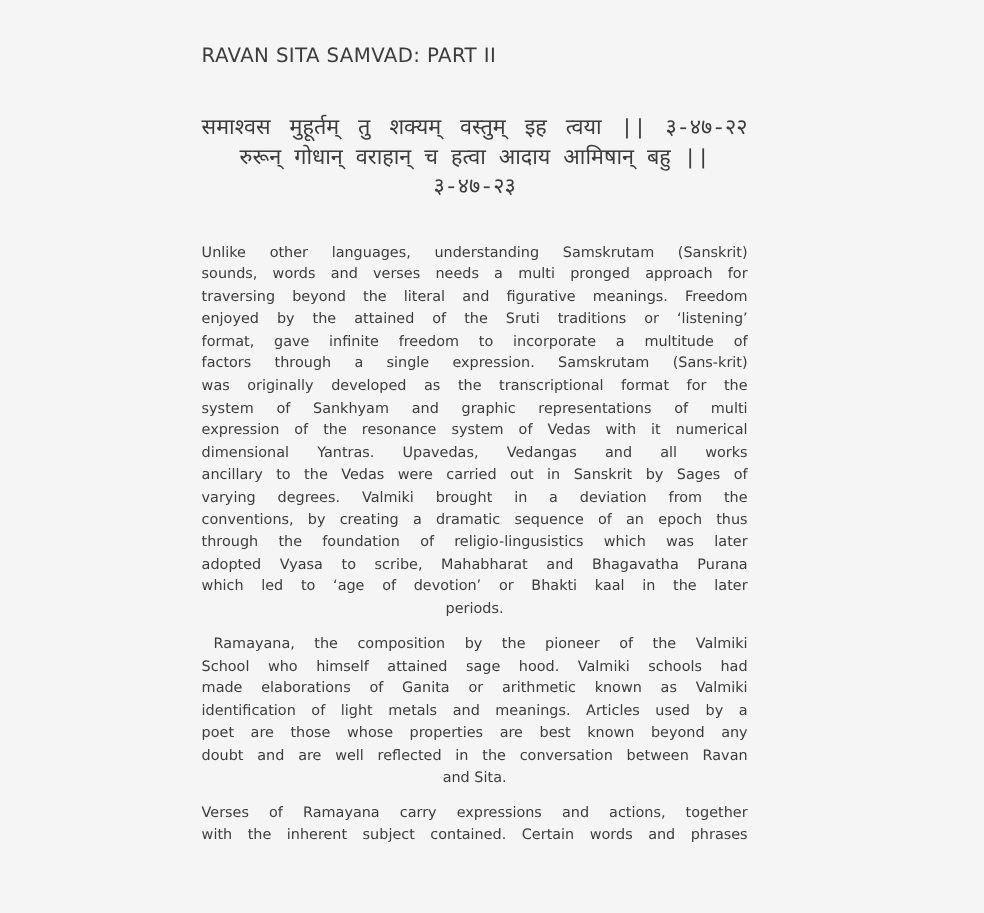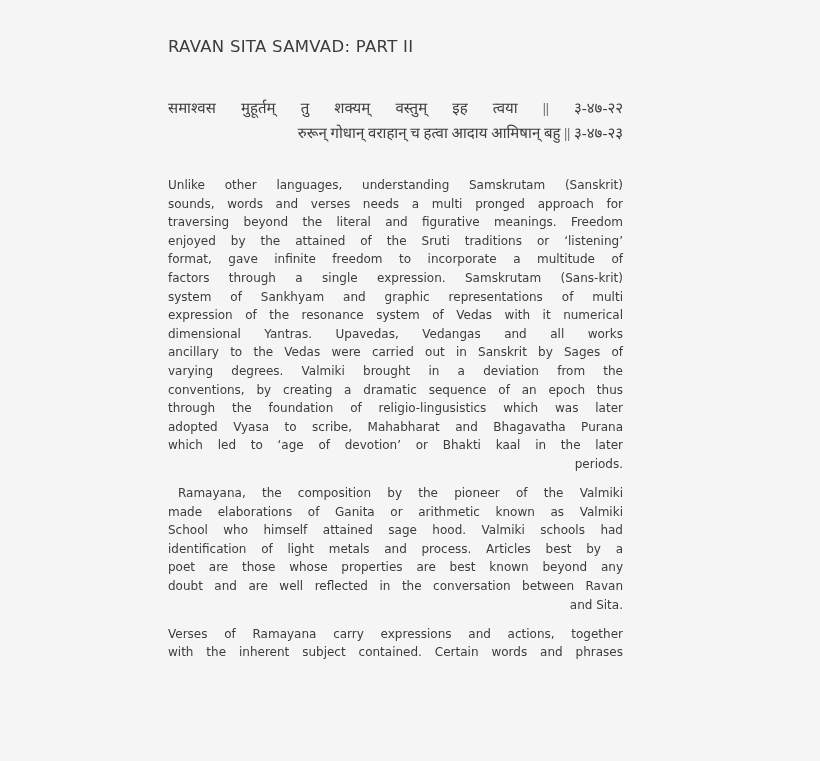--- a/index.html
+++ b/index.html
@@ -21,32 +21,32 @@
   .title {
     margin-top: 37px;
     font-size: 16.5px;
     line-height: 20px;
     letter-spacing: 0.3px;
     font-weight: normal;
     white-space: nowrap;
   }
   .verse {
     margin-top: 39px;
-    font-family: Liberation Serif, serif;
-    font-size: 15px;
+    font-family: Liberation Mono, monospace;
+    font-size: 18px;
     line-height: 24.5px;
   }
   .body-text {
     margin-top: 31px;
     font-size: 12px;
     line-height: 18.6px;
   }
   .para { margin: 0 0 10.5px 0; }
   .para:last-child { margin-bottom: 12px; }
-  .vline, .pline { text-align: right; }
+  .vline, .pline { text-align: center; }
   .jl { text-align: justify; text-align-last: justify; }
   .indent { text-indent: 10px; }
 </style>
 </head>
 <body style="--page-bg: #f5f5f5; --page-fg: #3c3c3c;">
 
 <div class="content">
   <div class="title">RAVAN SITA SAMVAD: PART II</div>
 
   <div class="verse" id="verse-block">
@@ -55,36 +55,37 @@
     </div>
 
   <div class="body-text" id="paragraphs">
       <div class="para">
         <div class="pline jl">Unlike other languages, understanding Samskrutam (Sanskrit)</div>
         <div class="pline jl">sounds, words and verses needs a multi pronged approach for</div>
         <div class="pline jl">traversing beyond the literal and figurative meanings. Freedom</div>
         <div class="pline jl">enjoyed by the attained of the Sruti traditions or ‘listening’</div>
         <div class="pline jl">format, gave infinite freedom to incorporate a multitude of</div>
         <div class="pline jl">factors through a single expression. Samskrutam (Sans-krit)</div>
+        <div class="pline jl">was originally developed as the transcriptional format for the</div>
         <div class="pline jl">system of Sankhyam and graphic representations of multi</div>
         <div class="pline jl">expression of the resonance system of Vedas with it numerical</div>
         <div class="pline jl">dimensional Yantras. Upavedas, Vedangas and all works</div>
         <div class="pline jl">ancillary to the Vedas were carried out in Sanskrit by Sages of</div>
         <div class="pline jl">varying degrees. Valmiki brought in a deviation from the</div>
         <div class="pline jl">conventions, by creating a dramatic sequence of an epoch thus</div>
         <div class="pline jl">through the foundation of religio-lingusistics which was later</div>
         <div class="pline jl">adopted Vyasa to scribe, Mahabharat and Bhagavatha Purana</div>
         <div class="pline jl">which led to ‘age of devotion’ or Bhakti kaal in the later</div>
         <div class="pline">periods.</div>
       </div>
       <div class="para">
         <div class="pline jl indent">Ramayana, the composition by the pioneer of the Valmiki</div>
+        <div class="pline jl">School who himself attained sage hood. Valmiki schools had</div>
         <div class="pline jl">made elaborations of Ganita or arithmetic known as Valmiki</div>
-        <div class="pline jl">School who himself attained sage hood. Valmiki schools had</div>
-        <div class="pline jl">identification of light metals and process. Articles best by a</div>
+        <div class="pline jl">identification of light metals and meanings. Articles used by a</div>
         <div class="pline jl">poet are those whose properties are best known beyond any</div>
         <div class="pline jl">doubt and are well reflected in the conversation between Ravan</div>
         <div class="pline">and Sita.</div>
       </div>
       <div class="para">
         <div class="pline jl">Verses of Ramayana carry expressions and actions, together</div>
         <div class="pline jl">with the inherent subject contained. Certain words and phrases</div>
       </div>
     </div>
 </div>

